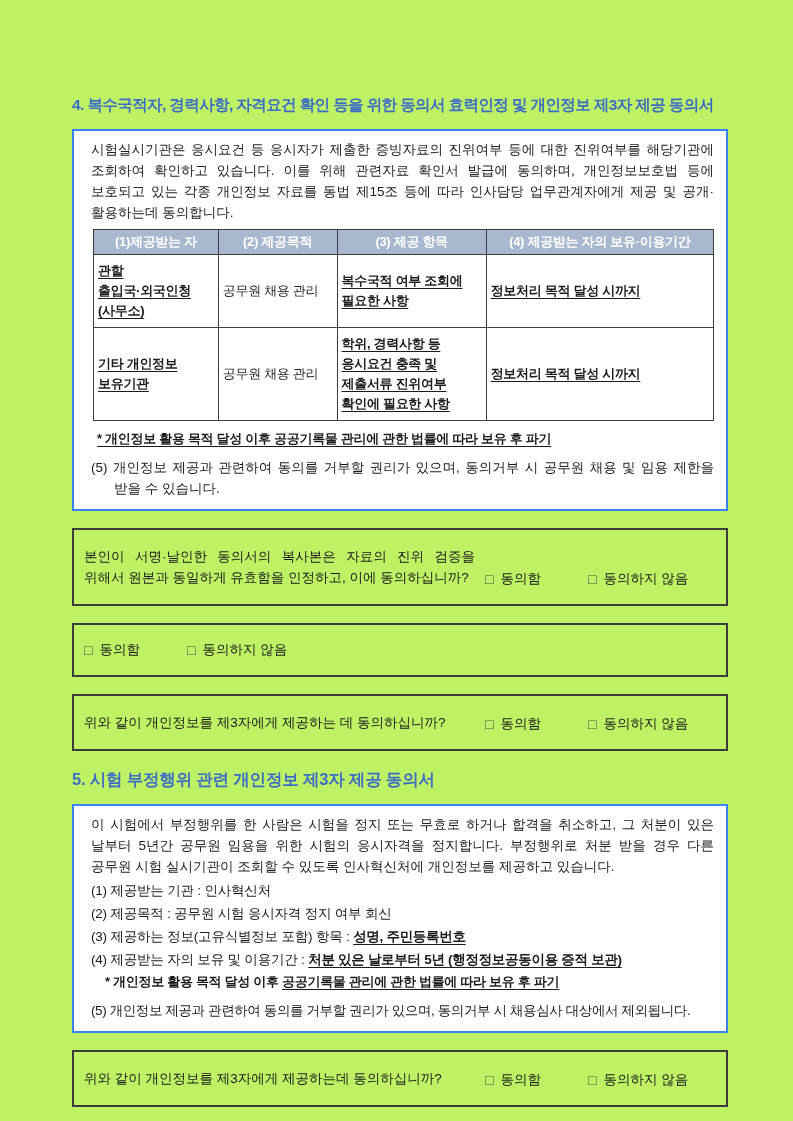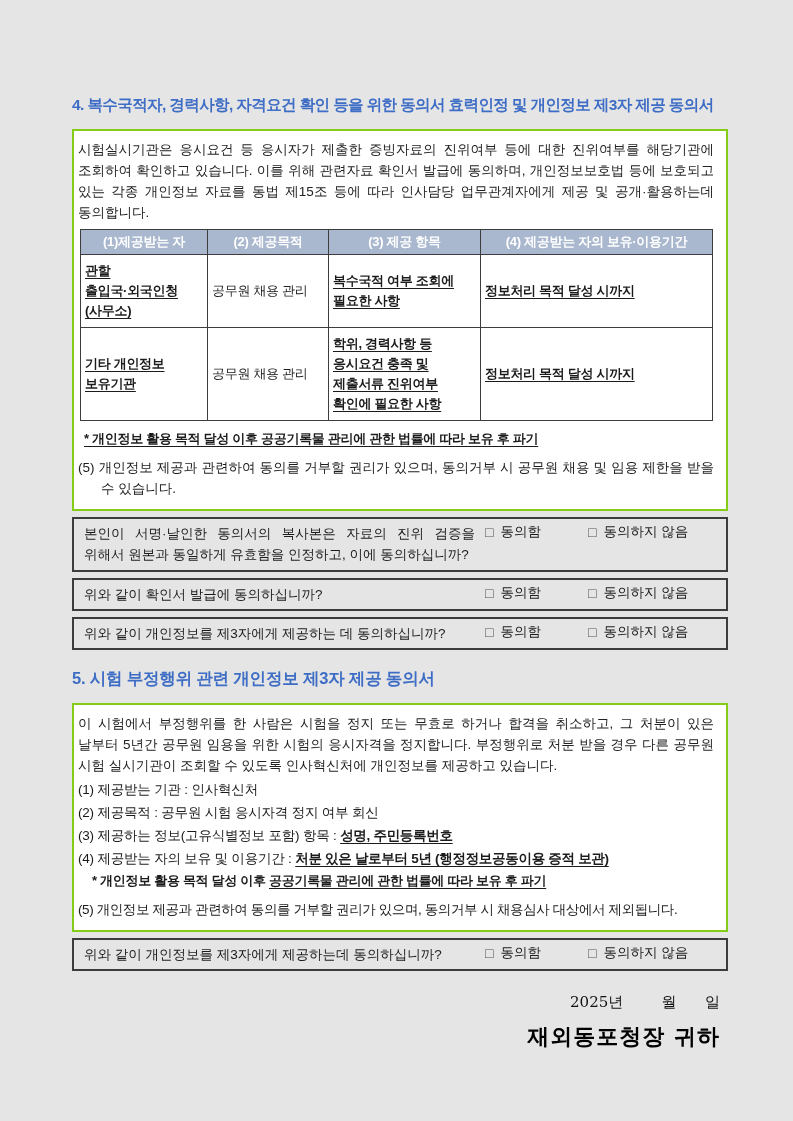--- a/index.html
+++ b/index.html
@@ -1,30 +1,30 @@
 <!DOCTYPE html>
 <html><head>
 <meta charset="utf-8">
 <style>
   * { margin:0; padding:0; box-sizing:border-box; }
   html,body { background:#ffffff; }
   body { font-family:"Liberation Sans", sans-serif; color:#1b1b1b; }
   .page {
     position:relative; width:793px; height:1121px; margin:0 auto;
-    background:#e5e5e5; padding:95px 65px 0 72px; overflow:hidden;
+    background:#bef264; padding:95px 65px 0 72px; overflow:hidden;
   }
   
   .sec-heading {
     color:#3e6dc5; font-weight:800; font-size:15.5px; letter-spacing:-0.6px;
     margin-bottom:13px; white-space:nowrap;
   }
   .sec-heading.h5 { font-size:16.5px; letter-spacing:-0.2px; margin-top:18px; }
   
   .big-box {
-    border:2px solid #84cc16; padding:8px 12px 10px 4px; background:#fff;
+    border:2px solid #3b82f6; padding:8px 12px 10px 17px; background:#fff;
   }
   .intro {
     font-size:13.5px; line-height:21px; text-align:justify; color:#222;
     word-break:keep-all;
   }
   
   table.consent-table { border-collapse:collapse; margin:6px 0 0 2px; table-layout:fixed; }
   table.consent-table th, table.consent-table td {
     border:1.5px solid #3d3d3d; vertical-align:middle;
   }
@@ -39,22 +39,22 @@
   .table-note {
     font-size:13px; font-weight:800; margin:9px 0 4px 6px; letter-spacing:-0.3px;
     text-decoration:underline; text-underline-offset:3px;
   }
   .clause5 {
     font-size:13.5px; line-height:21px; margin-top:9px; padding-left:23px; text-indent:-23px;
     text-align:justify; word-break:keep-all;
   }
   
   .consent-box {
-    border:2px solid #3d3d3d; margin-top:6px; padding:4px 10px;
-    display:flex; align-items:flex-start; min-height:31px;
+    border:2px solid #3d3d3d; margin-top:17px; padding:16px 10px;
+    display:flex; align-items:flex-end; min-height:31px;
   }
   .consent-box .q { flex:1; font-size:13.5px; line-height:21px; text-align:justify; word-break:keep-all; padding-right:10px; }
   .consent-box.tall { min-height:55px; }
   .opt { display:flex; align-items:center; font-size:13.5px; white-space:nowrap; cursor:pointer; }
   .opt.agree { width:103px; }
   .opt.disagree { width:128px; }
   .cb { font-size:14px; color:#555; margin-right:7px; line-height:1; }
   
   .s5-items { margin-top:2px; }
   .s5-item { font-size:13.5px; line-height:23px; letter-spacing:-0.2px; }
@@ -126,21 +126,20 @@
       <span class="cb">□</span>
       <span>동의함</span>
     </label>
     <label class="opt disagree">
       <span class="cb">□</span>
       <span>동의하지 않음</span>
     </label>
   </div>
 
   <div class="consent-box">
-    <div class="q">위와 같이 확인서 발급에 동의하십니까?</div>
     <label class="opt agree">
       <span class="cb">□</span>
       <span>동의함</span>
     </label>
     <label class="opt disagree">
       <span class="cb">□</span>
       <span>동의하지 않음</span>
     </label>
   </div>
 

